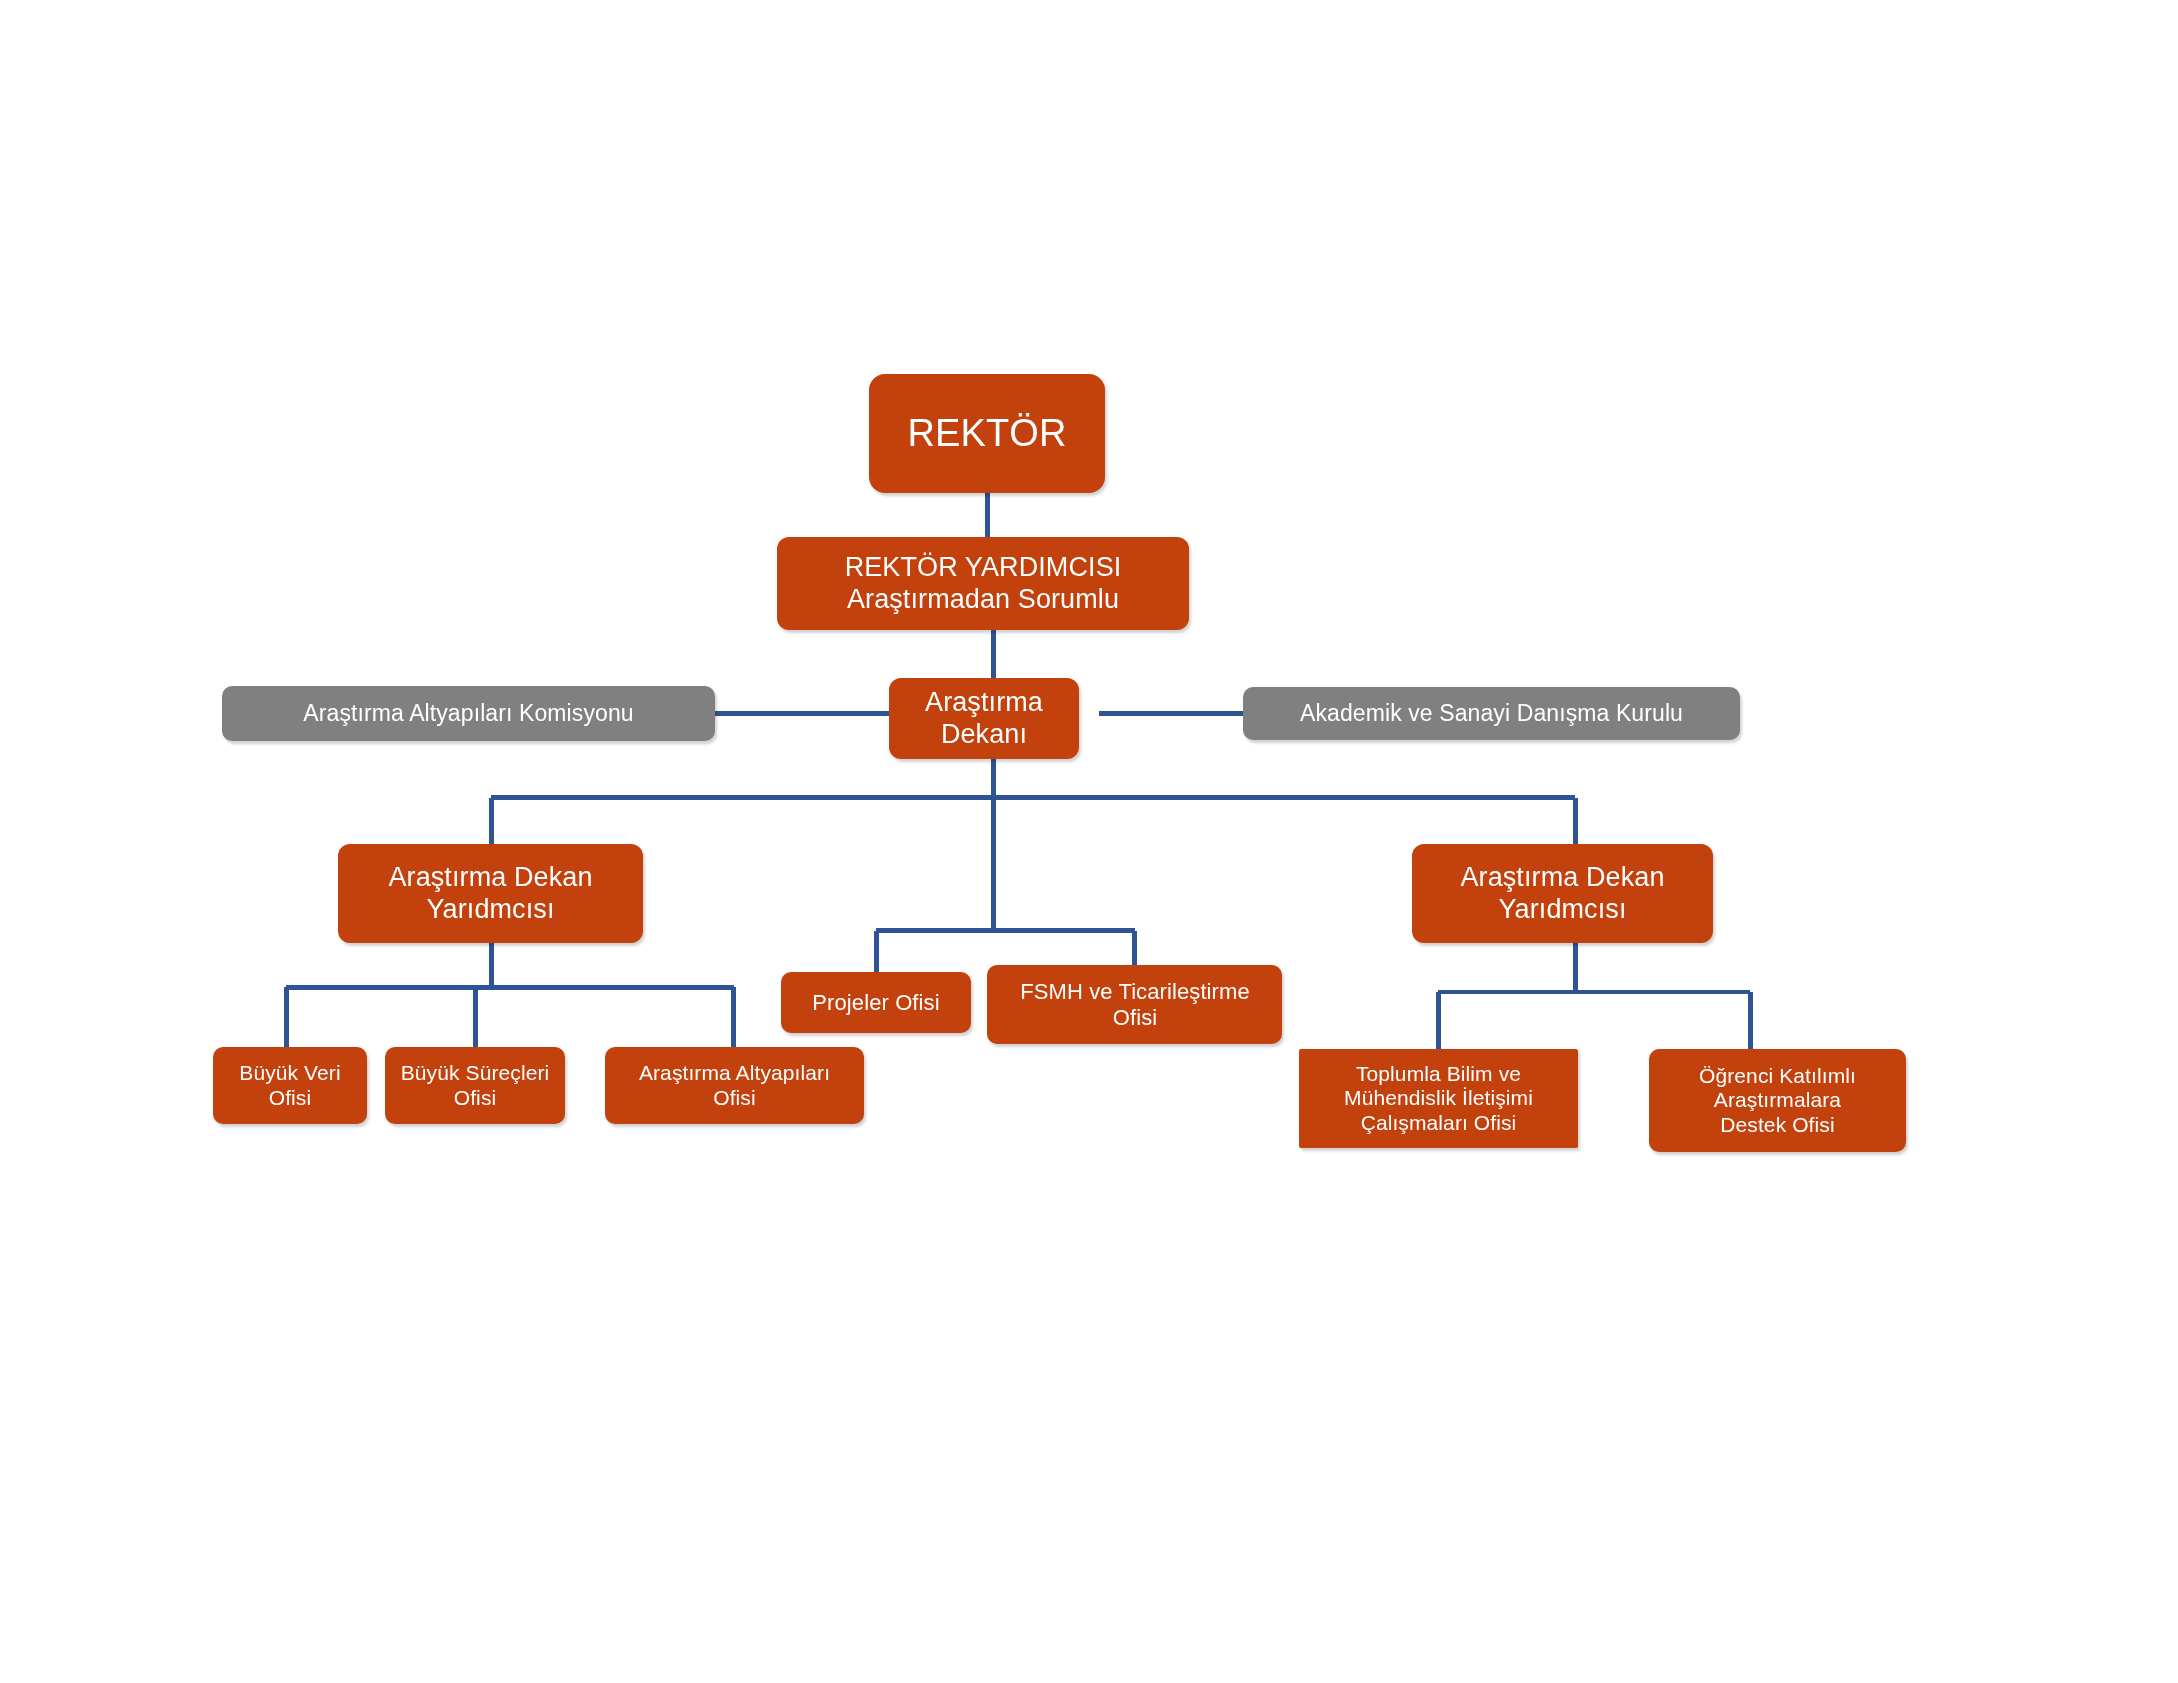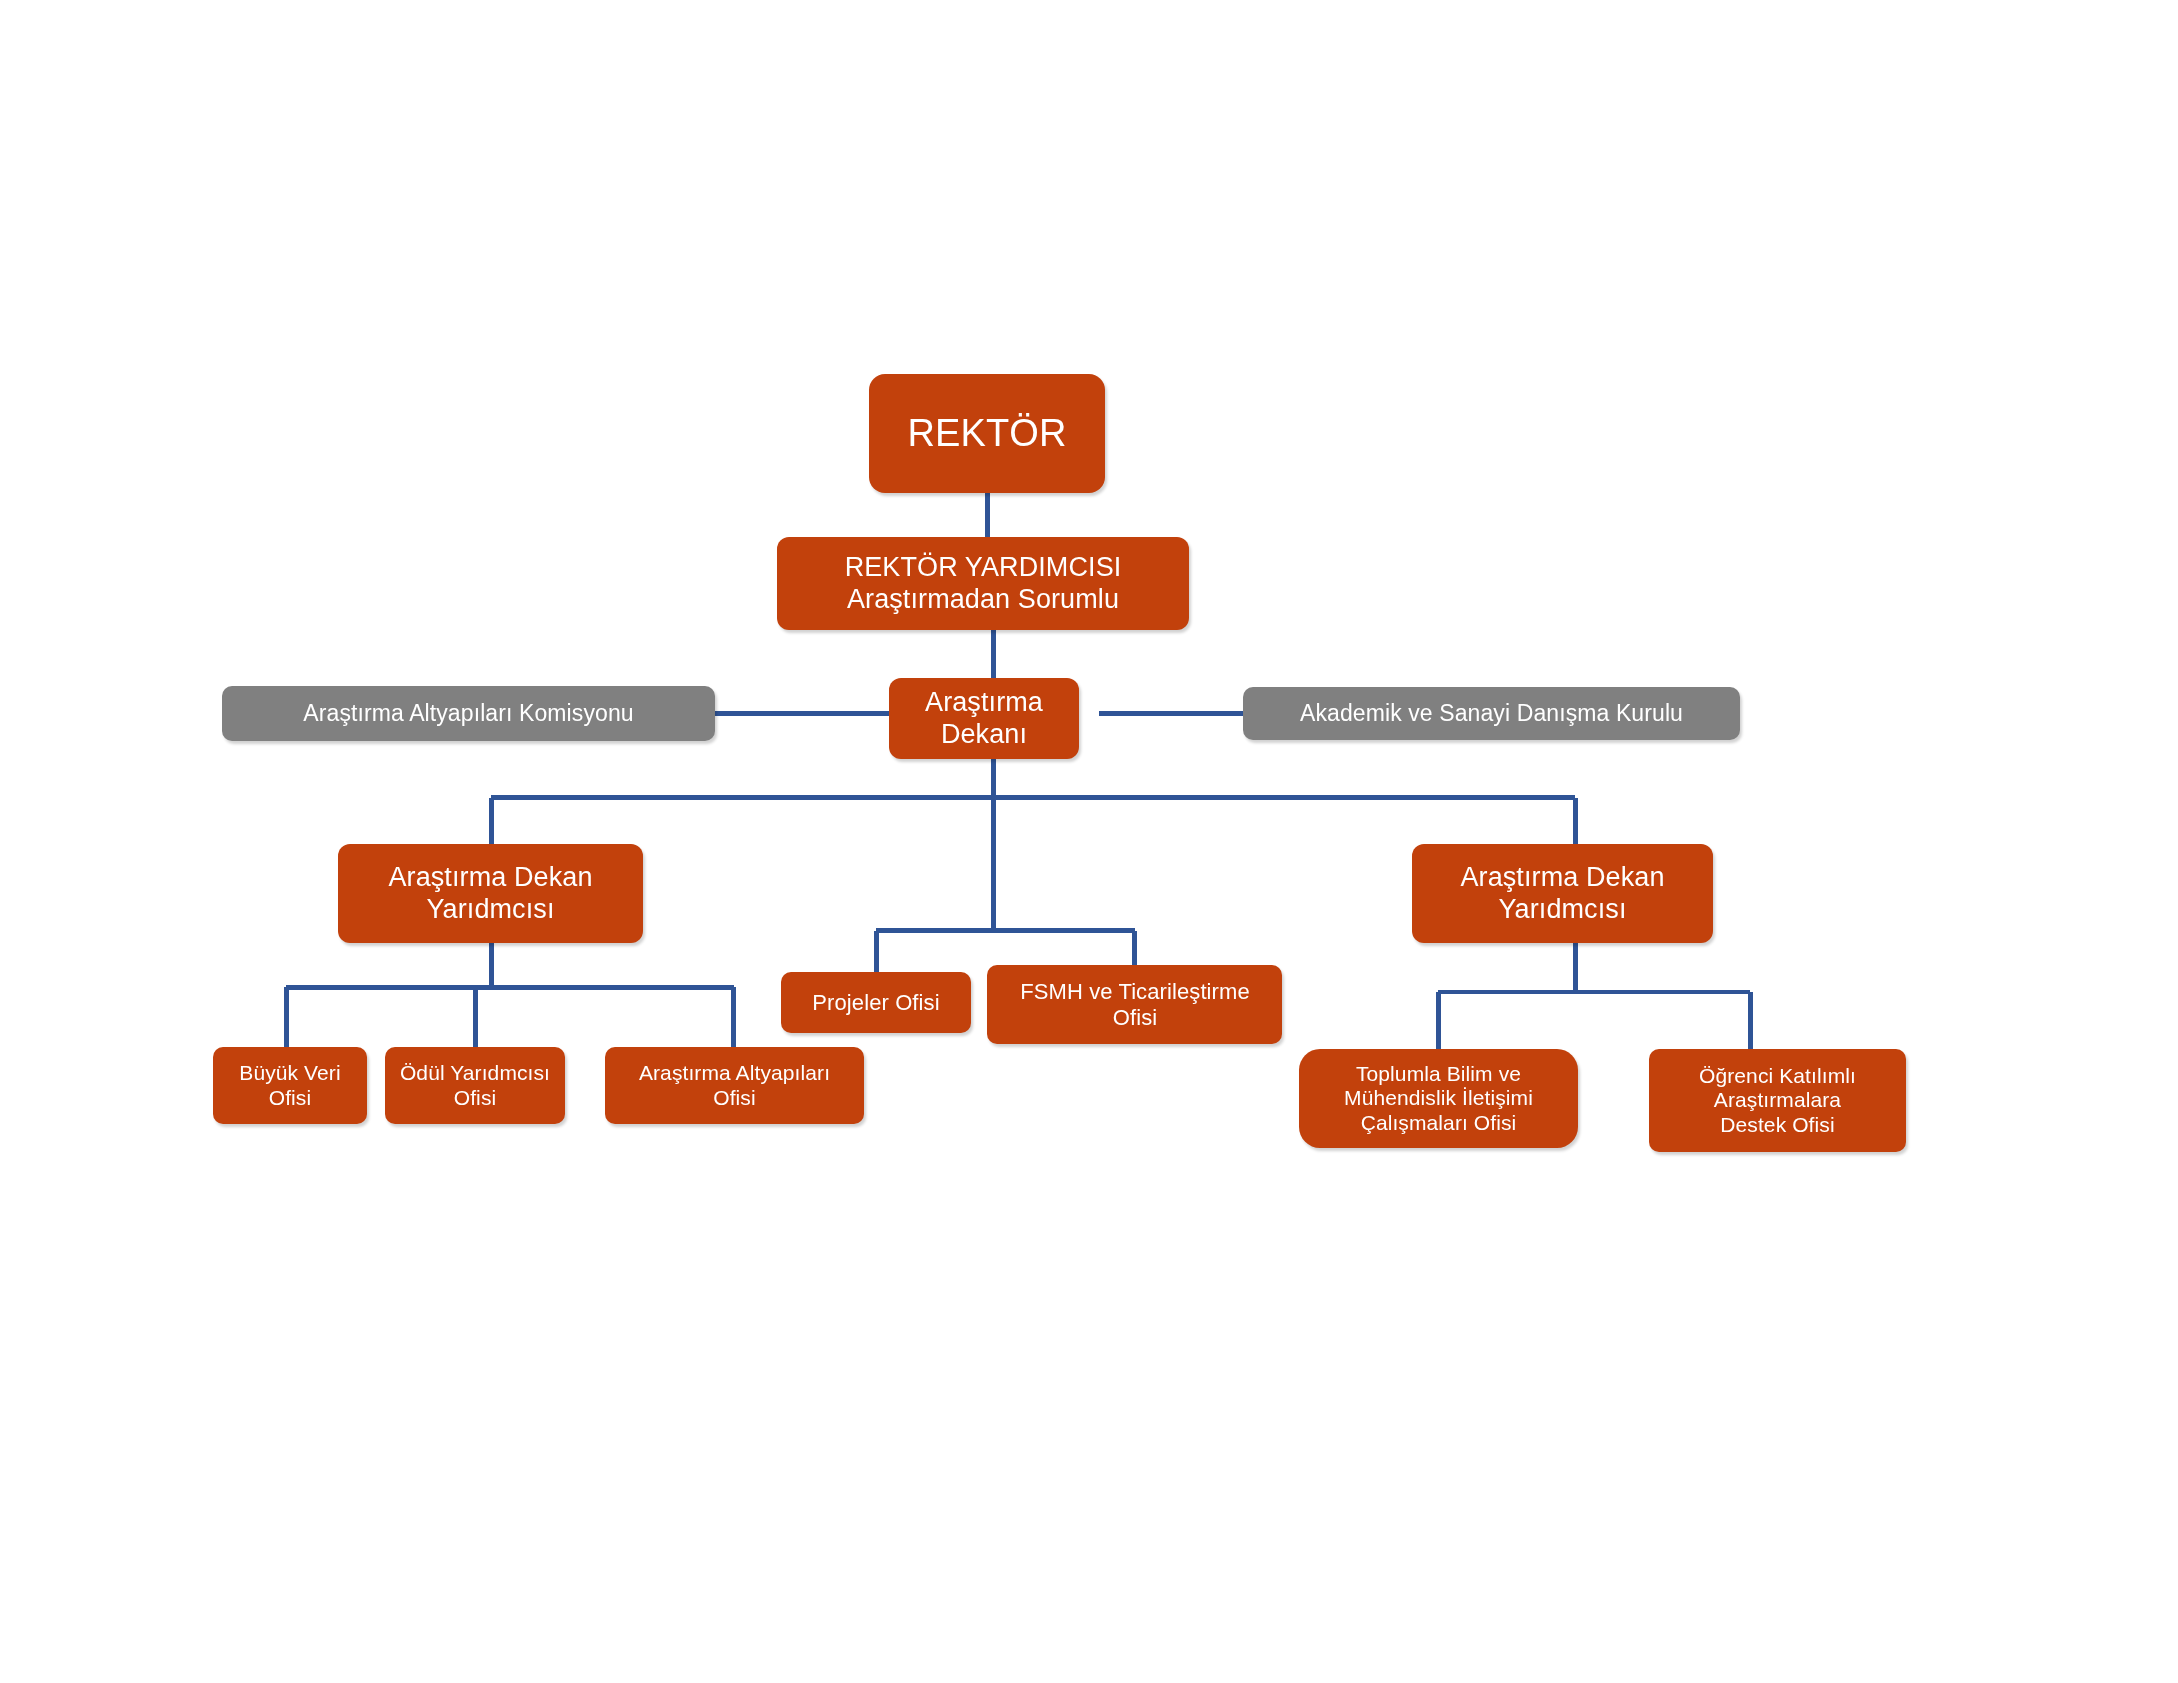--- a/index.html
+++ b/index.html
@@ -49,21 +49,21 @@
   .n-dekan         { left: 889px;  top: 678px;  width: 190px; height: 81px;  font-size: 27px; }
   .n-komisyon      { left: 222px;  top: 686px;  width: 493px; height: 55px;  font-size: 23px; border-radius: 10px; }
   .n-kurul         { left: 1243px; top: 687px;  width: 497px; height: 53px;  font-size: 23px; border-radius: 10px; }
   .n-yrd-sol       { left: 338px;  top: 844px;  width: 305px; height: 99px; font-size: 27px; }
   .n-yrd-sag       { left: 1412px; top: 844px;  width: 301px; height: 99px; font-size: 27px; }
   .n-projeler      { left: 781px;  top: 972px;  width: 190px; height: 61px;  font-size: 22px; border-radius: 10px; }
   .n-fsmh          { left: 987px;  top: 965px;  width: 295px; height: 79px;  font-size: 22px; border-radius: 10px; padding-left: 9px; }
   .n-buyukveri     { left: 213px;  top: 1047px; width: 154px; height: 77px;  font-size: 21px; border-radius: 10px; }
   .n-odul          { left: 385px;  top: 1047px; width: 180px; height: 77px;  font-size: 21px; border-radius: 10px; }
   .n-altyapi       { left: 605px;  top: 1047px; width: 259px; height: 77px;  font-size: 21px; border-radius: 10px; }
-  .n-toplumla      { left: 1299px; top: 1049px; width: 279px; height: 99px; font-size: 21px; border-radius: 21px; }
+  .n-toplumla      { left: 1299px; top: 1049px; width: 279px; height: 99px; font-size: 21px; border-radius: 2px; }
   .n-ogrenci       { left: 1621px; top: 1049px; width: 257px; height: 103px; font-size: 21px; border-radius: 10px; margin-left: 28px; }
 </style>
 </head>
 <body>
 
 <div id="canvas">
 
   <svg class="conn-layer" viewBox="0 0 2200 1700" width="2178" height="1683" xmlns="http://www.w3.org/2000/svg">
     <g stroke="#2F5496" stroke-width="5" fill="none" shape-rendering="crispEdges">
 
@@ -123,21 +123,21 @@
 Yarıdmcısı</div>
 
   <div class="node blue n-projeler">Projeler Ofisi</div>
 
   <div class="node blue n-fsmh">FSMH ve Ticarileştirme
 Ofisi</div>
 
   <div class="node blue n-buyukveri">Büyük Veri
 Ofisi</div>
 
-  <div class="node blue n-odul">Ödül Yarıdmcısı
+  <div class="node blue n-odul">Büyük Süreçleri
 Ofisi</div>
 
   <div class="node blue n-altyapi">Araştırma Altyapıları
 Ofisi</div>
 
   <div class="node blue n-toplumla">Toplumla Bilim ve
 Mühendislik İletişimi
 Çalışmaları Ofisi</div>
 
   <div class="node blue n-ogrenci">Öğrenci Katılımlı

